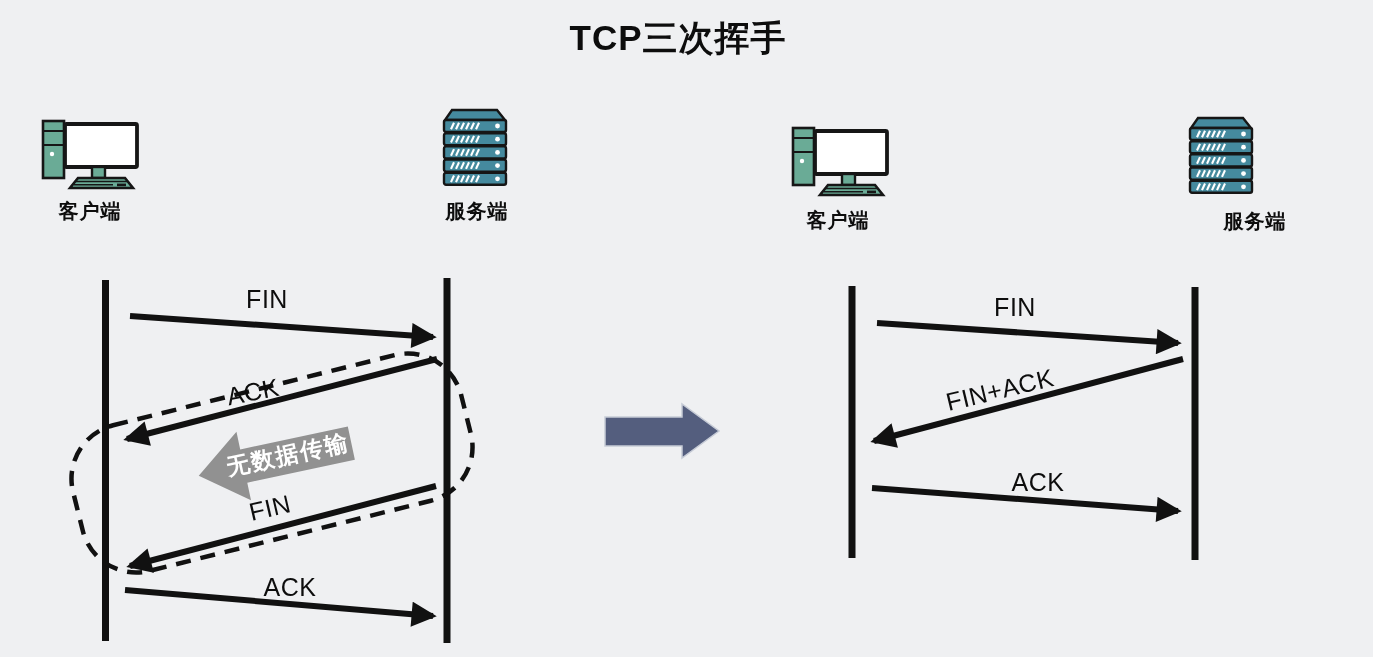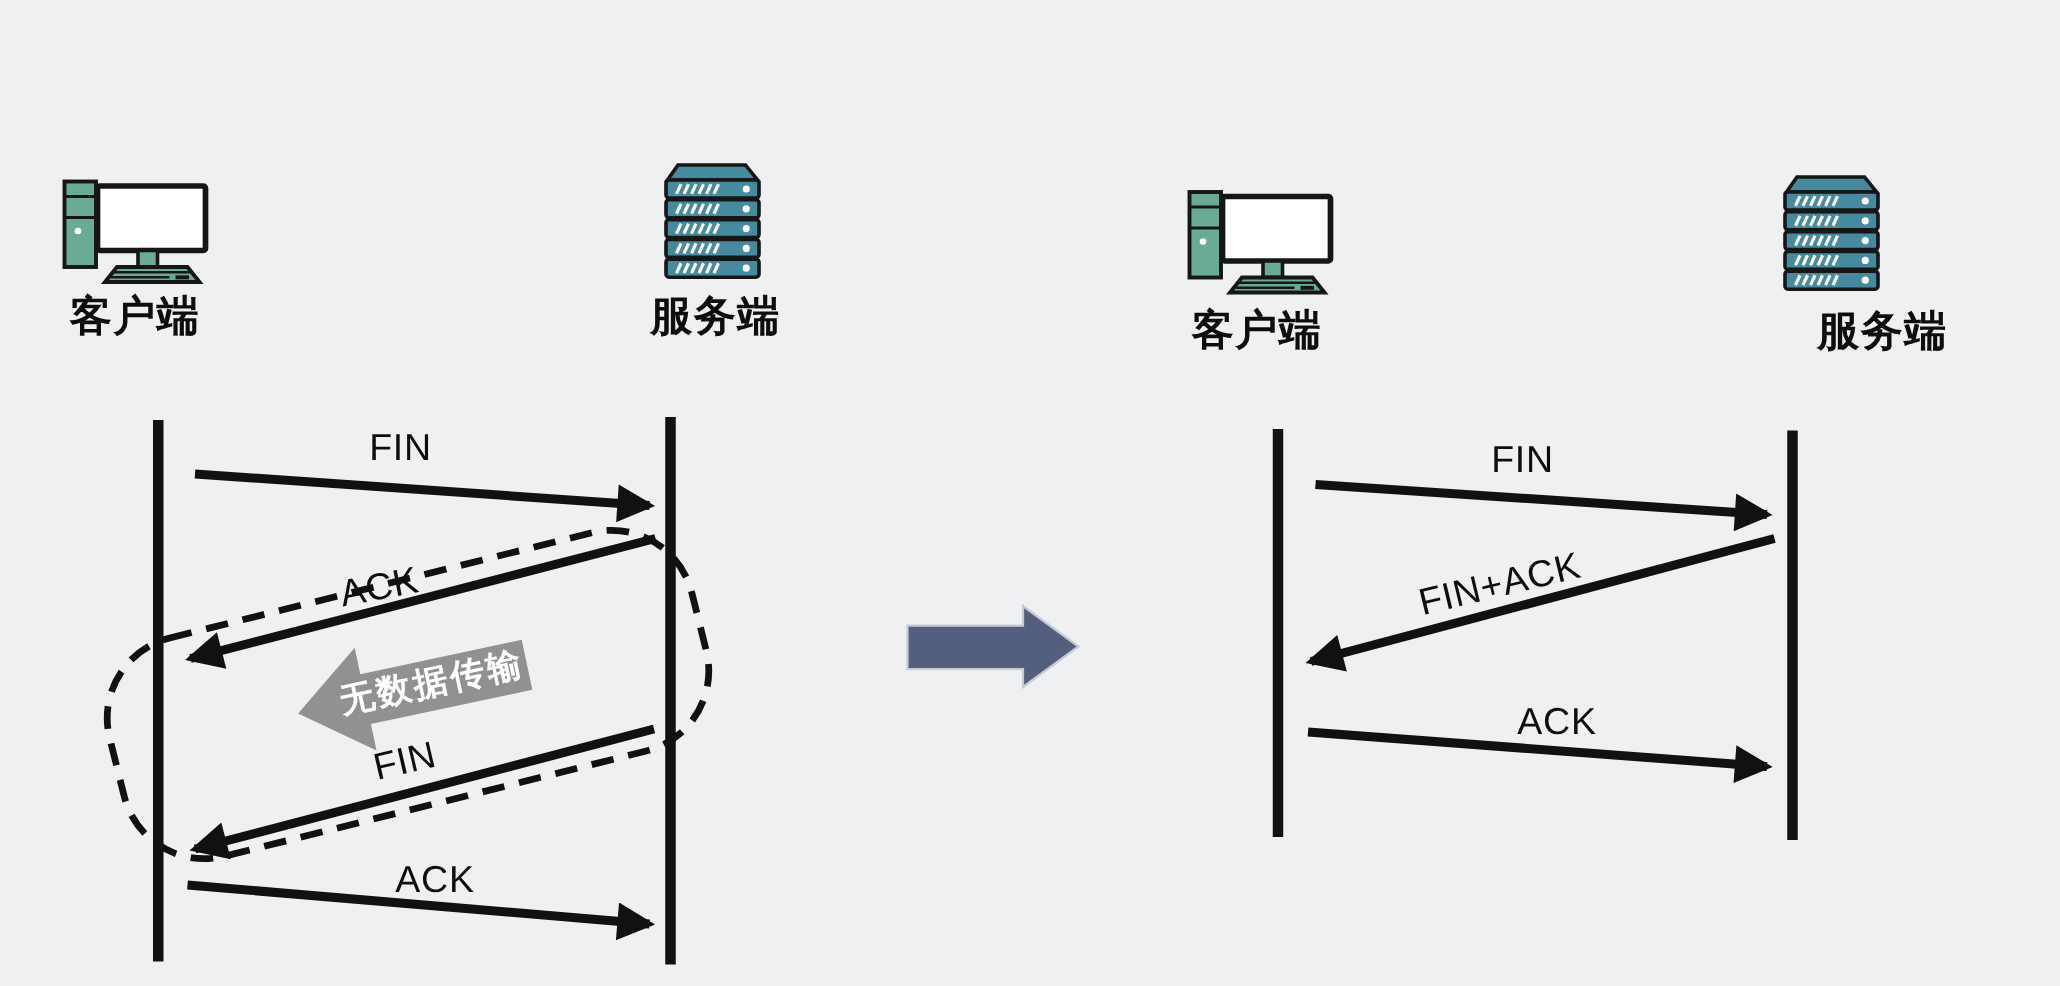--- a/index.html
+++ b/index.html
@@ -15,21 +15,21 @@
   .lbl {
     position: absolute;
     white-space: nowrap;
     color: #0d0d0d;
     transform: translate(-50%, -50%);
     font-weight: 500;
     font-size: 25px;
     letter-spacing: 0.5px;
   }
   .lbl.title { font-size: 35px; font-weight: 600; letter-spacing: 1px; }
-  .lbl.node  { font-size: 28px; font-weight: 600; letter-spacing: 1px; }
+  .lbl.node  { font-size: 20px; font-weight: 600; letter-spacing: 1px; }
   .lbl.rot11 { transform: translate(-50%, -50%) rotate(-11deg); }
   .lbl.rot13 { transform: translate(-50%, -50%) rotate(-13deg); }
   .lbl.rot13b{ transform: translate(-50%, -50%) rotate(-13.5deg); }
   .lbl.annot {
     color: #ffffff;
     font-size: 23px;
     font-weight: 700;
     letter-spacing: 2px;
     transform: translate(-50%, -50%) rotate(-12deg);
   }
@@ -99,20 +99,21 @@
     <polygon points="605,417 682,417 682,404 719,431 682,458 682,446 605,446" stroke="#c6cbd6" stroke-width="1.5" fill="#545e7e"></polygon>
 
     <line x1="852" y1="286" x2="852" y2="558" stroke="#111" stroke-width="7"></line>
     <line x1="1195" y1="287" x2="1195" y2="560" stroke="#111" stroke-width="7"></line>
 
     <line x1="877" y1="323" x2="1178" y2="343" stroke="#111" stroke-width="6" marker-end="url(#ah)"></line>
     <line x1="1183" y1="359" x2="874" y2="441" stroke="#111" stroke-width="6" marker-end="url(#ah)"></line>
     <line x1="872" y1="488" x2="1178" y2="511" stroke="#111" stroke-width="6" marker-end="url(#ah)"></line>
   </svg>
 
+  <div class="lbl title" style="left:678px; top:38px;">TCP三次挥手</div>
 
   <div class="lbl node" style="left:90px; top:211px;">客户端</div>
   <div class="lbl node" style="left:477px; top:211px;">服务端</div>
   <div class="lbl node" style="left:838px; top:220px;">客户端</div>
   <div class="lbl node" style="left:1255px; top:221px;">服务端</div>
 
   <div class="lbl" style="left:267px; top:299px;">FIN</div>
   <div class="lbl rot11" style="left:253px; top:392px;">ACK</div>
   <div class="lbl rot13" style="left:270px; top:508px;">FIN</div>
   <div class="lbl" style="left:290px; top:587px;">ACK</div>

